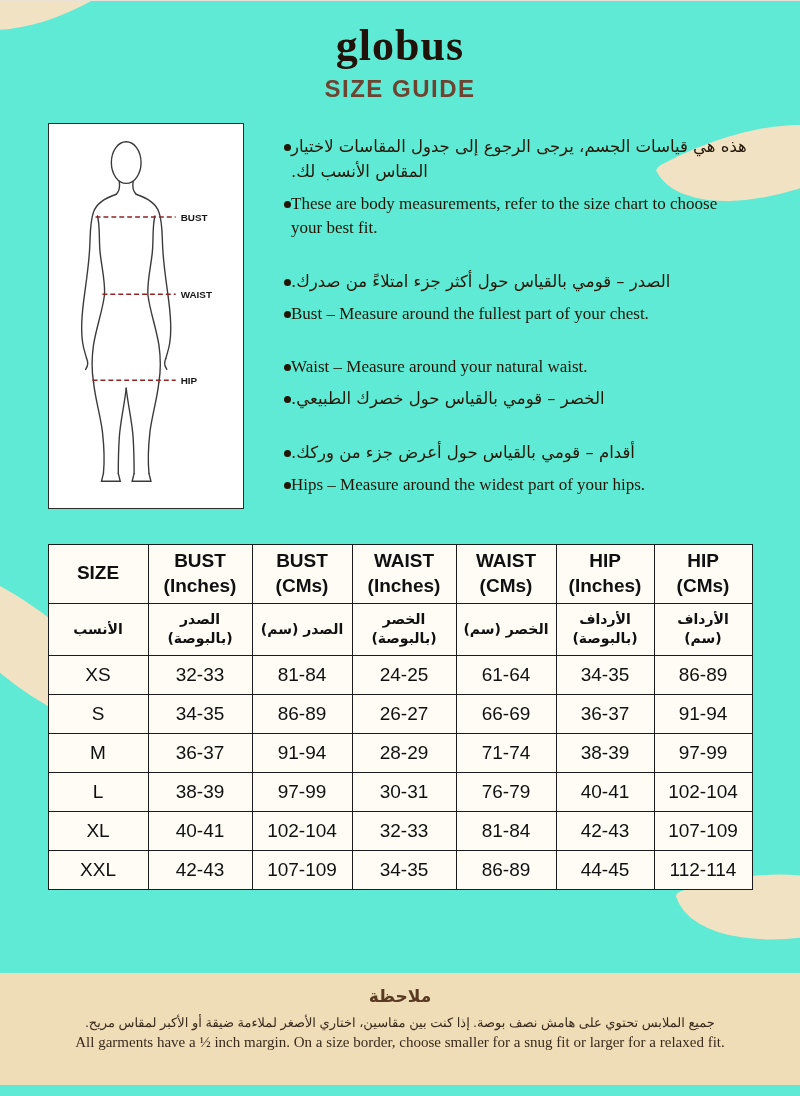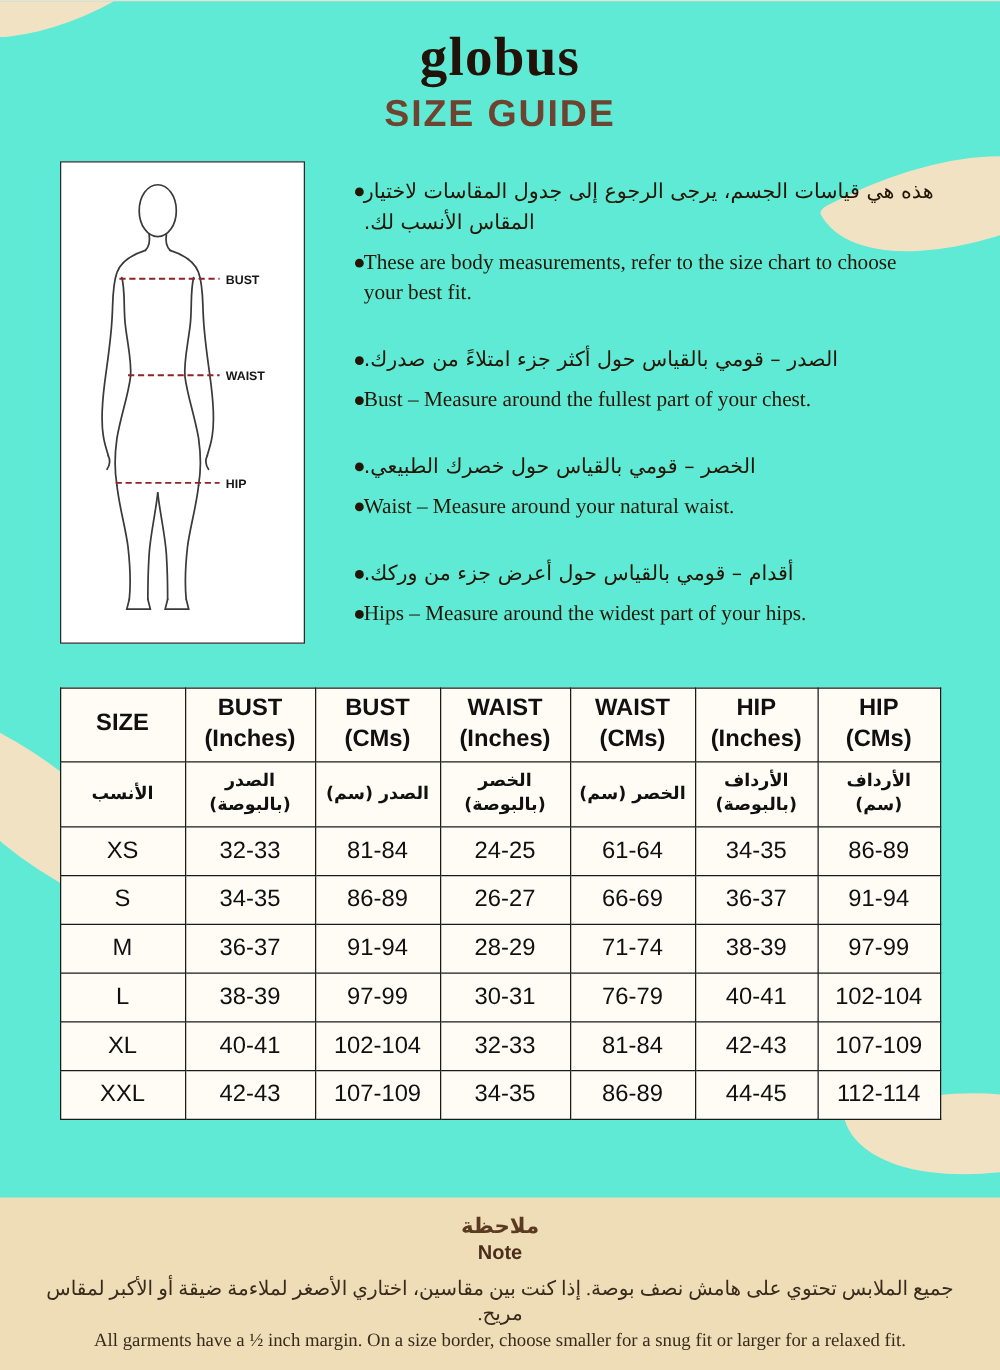--- a/index.html
+++ b/index.html
@@ -18,21 +18,21 @@
 
   .layer { position:relative; z-index:1; }
 
   .brand {
     text-align:center; margin-top:22px;
     font-family:"Liberation Serif", serif; font-weight:700;
     font-size:44px; line-height:1.05; color:#21120a; letter-spacing:1px;
   }
   .title {
     text-align:center; margin:6px 0 0;
-    font-size:30px; font-weight:700; color:#6e4431; letter-spacing:1.5px;
+    font-size:24px; font-weight:700; color:#6e4431; letter-spacing:1.5px;
   }
 
   .content { display:flex; margin:20px 48px 0; }
   .diagram-box {
     flex:none; width:196px; height:386px;
     background:#ffffff; border:1.4px solid #2c2c2c;
   }
   .diagram-box svg { display:block; width:100%; height:100%; }
 
   .bullets { flex:1; margin-left:40px; padding-top:12px; }
@@ -53,26 +53,26 @@
   }
   .size-table th, .size-table td {
     border:1.6px solid #1b1b1b; text-align:center; vertical-align:middle; padding:4px 2px;
   }
   .hdr-en { font-size:19px; font-weight:700; height:58px; line-height:1.3; }
   .hdr-ar { font-family:"DejaVu Sans", sans-serif; direction:rtl; font-size:14px; font-weight:700; height:52px; line-height:1.35; }
   .data-row td { font-size:19px; height:39px; }
   .data-row td.size-col { font-weight:400; }
 
   .note-band {
-    position:absolute; left:0; right:0; bottom:0; z-index:1;
+    position:absolute; left:0; right:0; bottom:12px; z-index:1;
     background:#efddb8; text-align:center; padding:13px 26px 15px; min-height:112px;
   }
   .note-title-ar { font-family:"DejaVu Sans", sans-serif; font-weight:700; font-size:17px; color:#5b3a22; }
   .note-title-en { font-weight:700; font-size:16px; color:#4a2e1b; margin-top:3px; }
-  .note-body-ar { font-family:Liberation Serif, serif; direction:rtl; font-size:16px; color:#3a2a1c; margin-top:9px; }
+  .note-body-ar { font-family:Liberation Sans, sans-serif; direction:rtl; font-size:13px; color:#3a2a1c; margin-top:9px; }
   .note-body-en { font-family:"Liberation Serif", serif; font-size:15px; color:#3a2a1c; margin-top:4px; }
 </style>
 </head>
 <body>
 
 <div class="page">
 
   <div class="leaf leaf-a"></div>
   <div class="leaf leaf-b"></div>
   <div class="leaf leaf-c"></div>
@@ -134,25 +134,25 @@
           </div>
           <div class="bullet-line">
             <span class="dot"></span>
             <span class="txt en-text">Bust – Measure around the fullest part of your chest.</span>
           </div>
         </div>
 
         <div class="bullet-group">
           <div class="bullet-line">
             <span class="dot"></span>
+            <span class="txt en-text">Waist – Measure around your natural waist.</span>
+          </div>
+          <div class="bullet-line">
+            <span class="dot"></span>
             <span class="txt ar-text">الخصر – قومي بالقياس حول خصرك الطبيعي.</span>
-          </div>
-          <div class="bullet-line">
-            <span class="dot"></span>
-            <span class="txt en-text">Waist – Measure around your natural waist.</span>
           </div>
         </div>
 
         <div class="bullet-group">
           <div class="bullet-line">
             <span class="dot"></span>
             <span class="txt ar-text">أقدام – قومي بالقياس حول أعرض جزء من وركك.</span>
           </div>
           <div class="bullet-line">
             <span class="dot"></span>
@@ -289,18 +289,17 @@
           <td>86-89</td>
           <td>44-45</td>
           <td>112-114</td>
         </tr>
       </tbody>
     </table>
   </div>
 
   <footer class="note-band">
     <div class="note-title-ar">ملاحظة</div>
-    <div class="note-title-en">Note</div>
     <div class="note-body-ar">جميع الملابس تحتوي على هامش نصف بوصة. إذا كنت بين مقاسين، اختاري الأصغر لملاءمة ضيقة أو الأكبر لمقاس مريح.</div>
     <div class="note-body-en">All garments have a ½ inch margin. On a size border, choose smaller for a snug fit or larger for a relaxed fit.</div>
   </footer>
 
 </div>
 
 </body></html>

